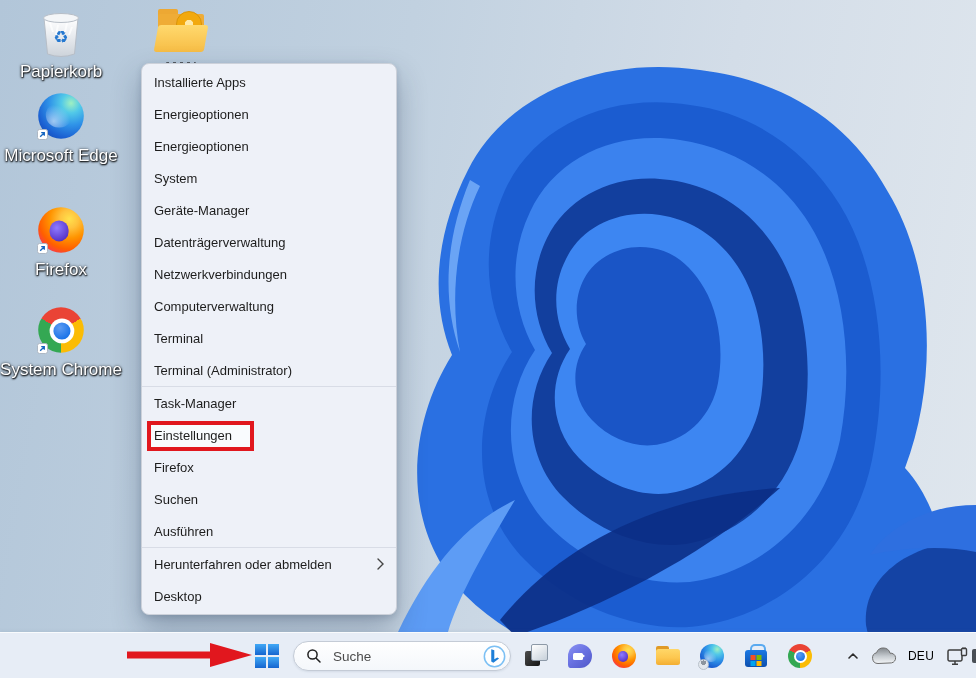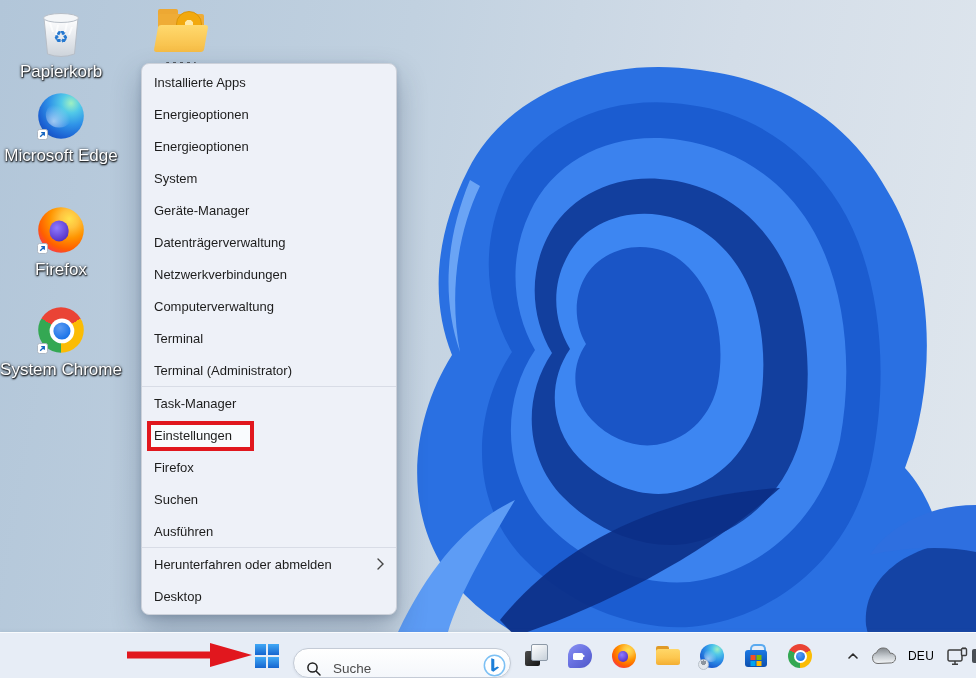--- a/index.html
+++ b/index.html
@@ -86,21 +86,21 @@
 
   
   .taskbar{position:absolute;left:0;right:0;bottom:0;height:46px;background:#e7edf6;
     border-top:1px solid rgba(255,255,255,.75);box-shadow:0 -1px 3px rgba(100,120,145,.12);z-index:8;}
   .tb-btn{position:absolute;top:3px;width:40px;height:40px;display:flex;align-items:center;justify-content:center;border-radius:5px;cursor:default;}
   .start{left:247px;}
   .win-logo{display:grid;grid-template-columns:11px 11px;grid-auto-rows:11px;gap:2px;}
   .win-logo i{background:linear-gradient(180deg,#41a9f6,#1565cf);}
   .search{position:absolute;left:293px;top:8px;width:218px;height:30px;border-radius:16px;
     background:linear-gradient(180deg,#ffffff,#f4f7fb);border:1px solid #c4cbd6;
-    display:flex;align-items:flex-end;padding:0 4px 0 12px;box-shadow:0 1px 2px rgba(120,140,160,.18);margin-top:7px;}
+    display:flex;align-items:center;padding:0 4px 0 12px;box-shadow:0 1px 2px rgba(120,140,160,.18);}
   .search input{flex:1;min-width:0;border:none;outline:none;background:transparent;
     font-family:"Liberation Sans",sans-serif;font-size:13.5px;color:#333;margin-left:9px;}
   .search input::placeholder{color:#4c4c4c;opacity:1;}
   .bing{display:flex;}
   .apps{position:absolute;left:516px;top:3px;display:flex;gap:4px;}
   .apps .tb-btn{position:static;}
   .tray-btn{position:absolute;top:3px;height:40px;display:flex;align-items:center;justify-content:center;border-radius:5px;cursor:default;}
   .tr-chevron{left:839px;width:28px;}
   .tr-cloud{left:867px;width:34px;}
   .tr-deu{left:902px;width:38px;font-size:12px;color:#000000;letter-spacing:.3px;}

